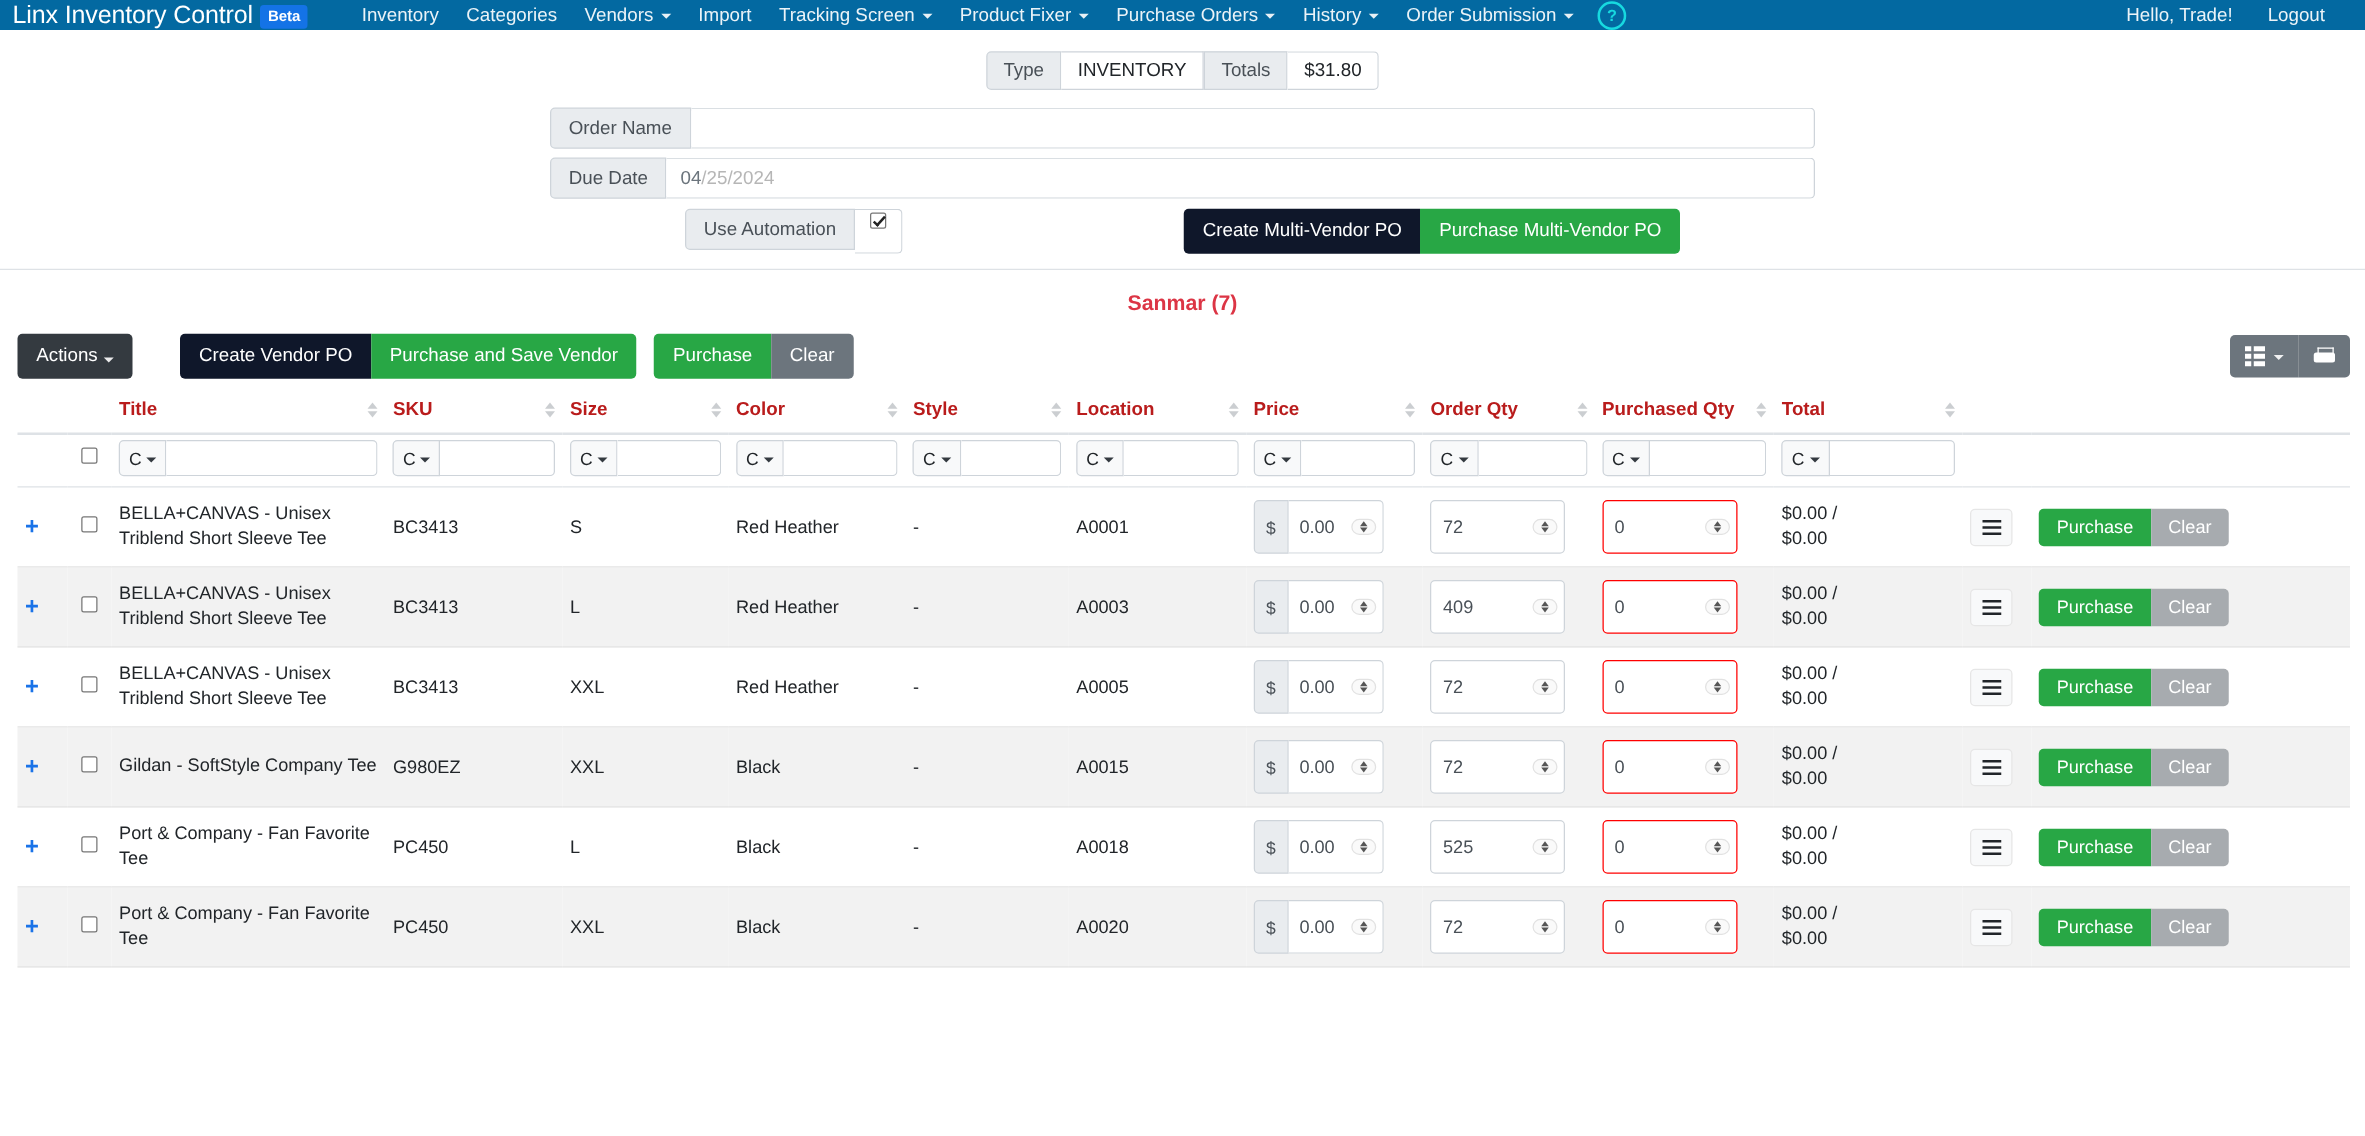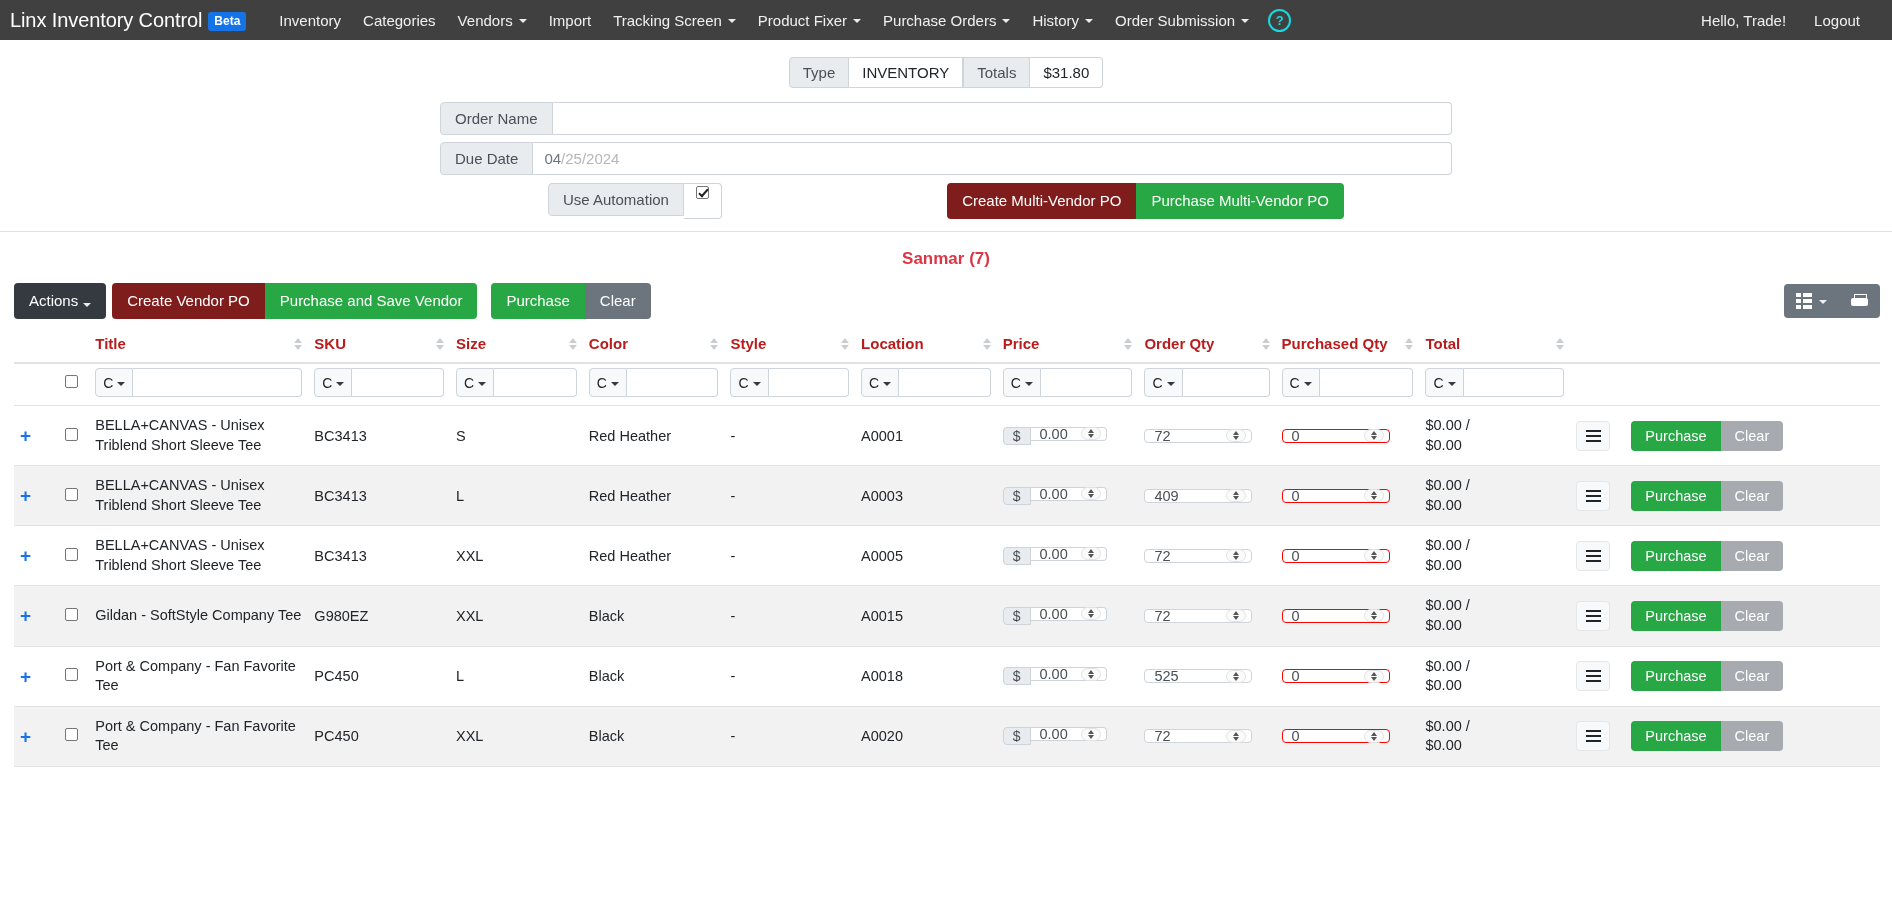--- a/index.html
+++ b/index.html
@@ -7,43 +7,43 @@
     margin: 0; padding: 0;
     width: 1892px; height: 909px;
     overflow: hidden;
     background: #fff;
     font-family: "Liberation Sans", sans-serif;
     color: #212529;
   }
 
   
   .navbar {
-    height: 40px;
-    background: #404040;
+    height: 24px;
+    background: #0369a1;
     display: flex;
     align-items: center;
     padding: 0 18px 0 10px;
     color: #fff;
     white-space: nowrap;
   }
   .brand {
     font-size: 20px;
     font-weight: 400;
     color: #fff;
     margin-right: 6px;
     letter-spacing: -0.1px;
   }
   .beta-badge {
     background: #1473e6;
     color: #fff;
     font-size: 12px;
     font-weight: bold;
     border-radius: 3px;
     padding: 2px 6px 3px;
-    margin-right: 22px;
+    margin-right: 32px;
     position: relative;
     top: 1px;
   }
   .nav-item {
     color: rgba(255,255,255,.92);
     font-size: 15px;
     padding: 0 11px;
     cursor: pointer;
     display: inline-flex;
     align-items: center;
@@ -207,21 +207,21 @@
   .btn {
     font-size: 15px;
     font-family: "Liberation Sans", sans-serif;
     border: none;
     padding: 9px 15px;
     cursor: pointer;
     color: #fff;
     line-height: 1.2;
     white-space: nowrap;
   }
-  .btn-primary { background: #7f1d1d; }
+  .btn-primary { background: #0f172a; margin-left: 32px; }
   .btn-success { background: #28a745; }
   .btn-dark { background: #343a40; }
   .btn-secondary { background: #6c757d; }
   .btn-gray { background: #a7abaf; }
   .r-left { border-radius: 4px 0 0 4px; }
   .r-right { border-radius: 0 4px 4px 0; }
   .r-all { border-radius: 4px; }
 
   
   .vendor-title {
@@ -349,21 +349,21 @@
     display: flex;
     align-items: center;
   }
   .spin {
     position: relative;
     display: flex;
     align-items: center;
     background: #fff;
     border: 1px solid #ced4da;
     border-radius: 4px;
-    height: 14px;
+    height: 43px;
   }
   .price-group .spin {
     border-radius: 0 4px 4px 0;
     border-left: none;
     flex: 1;
     min-width: 0;
   }
   .spin.qty { width: 108px; }
   .spin.purch { width: 108px; border: 1px solid #f00; }
   .spin .val {

